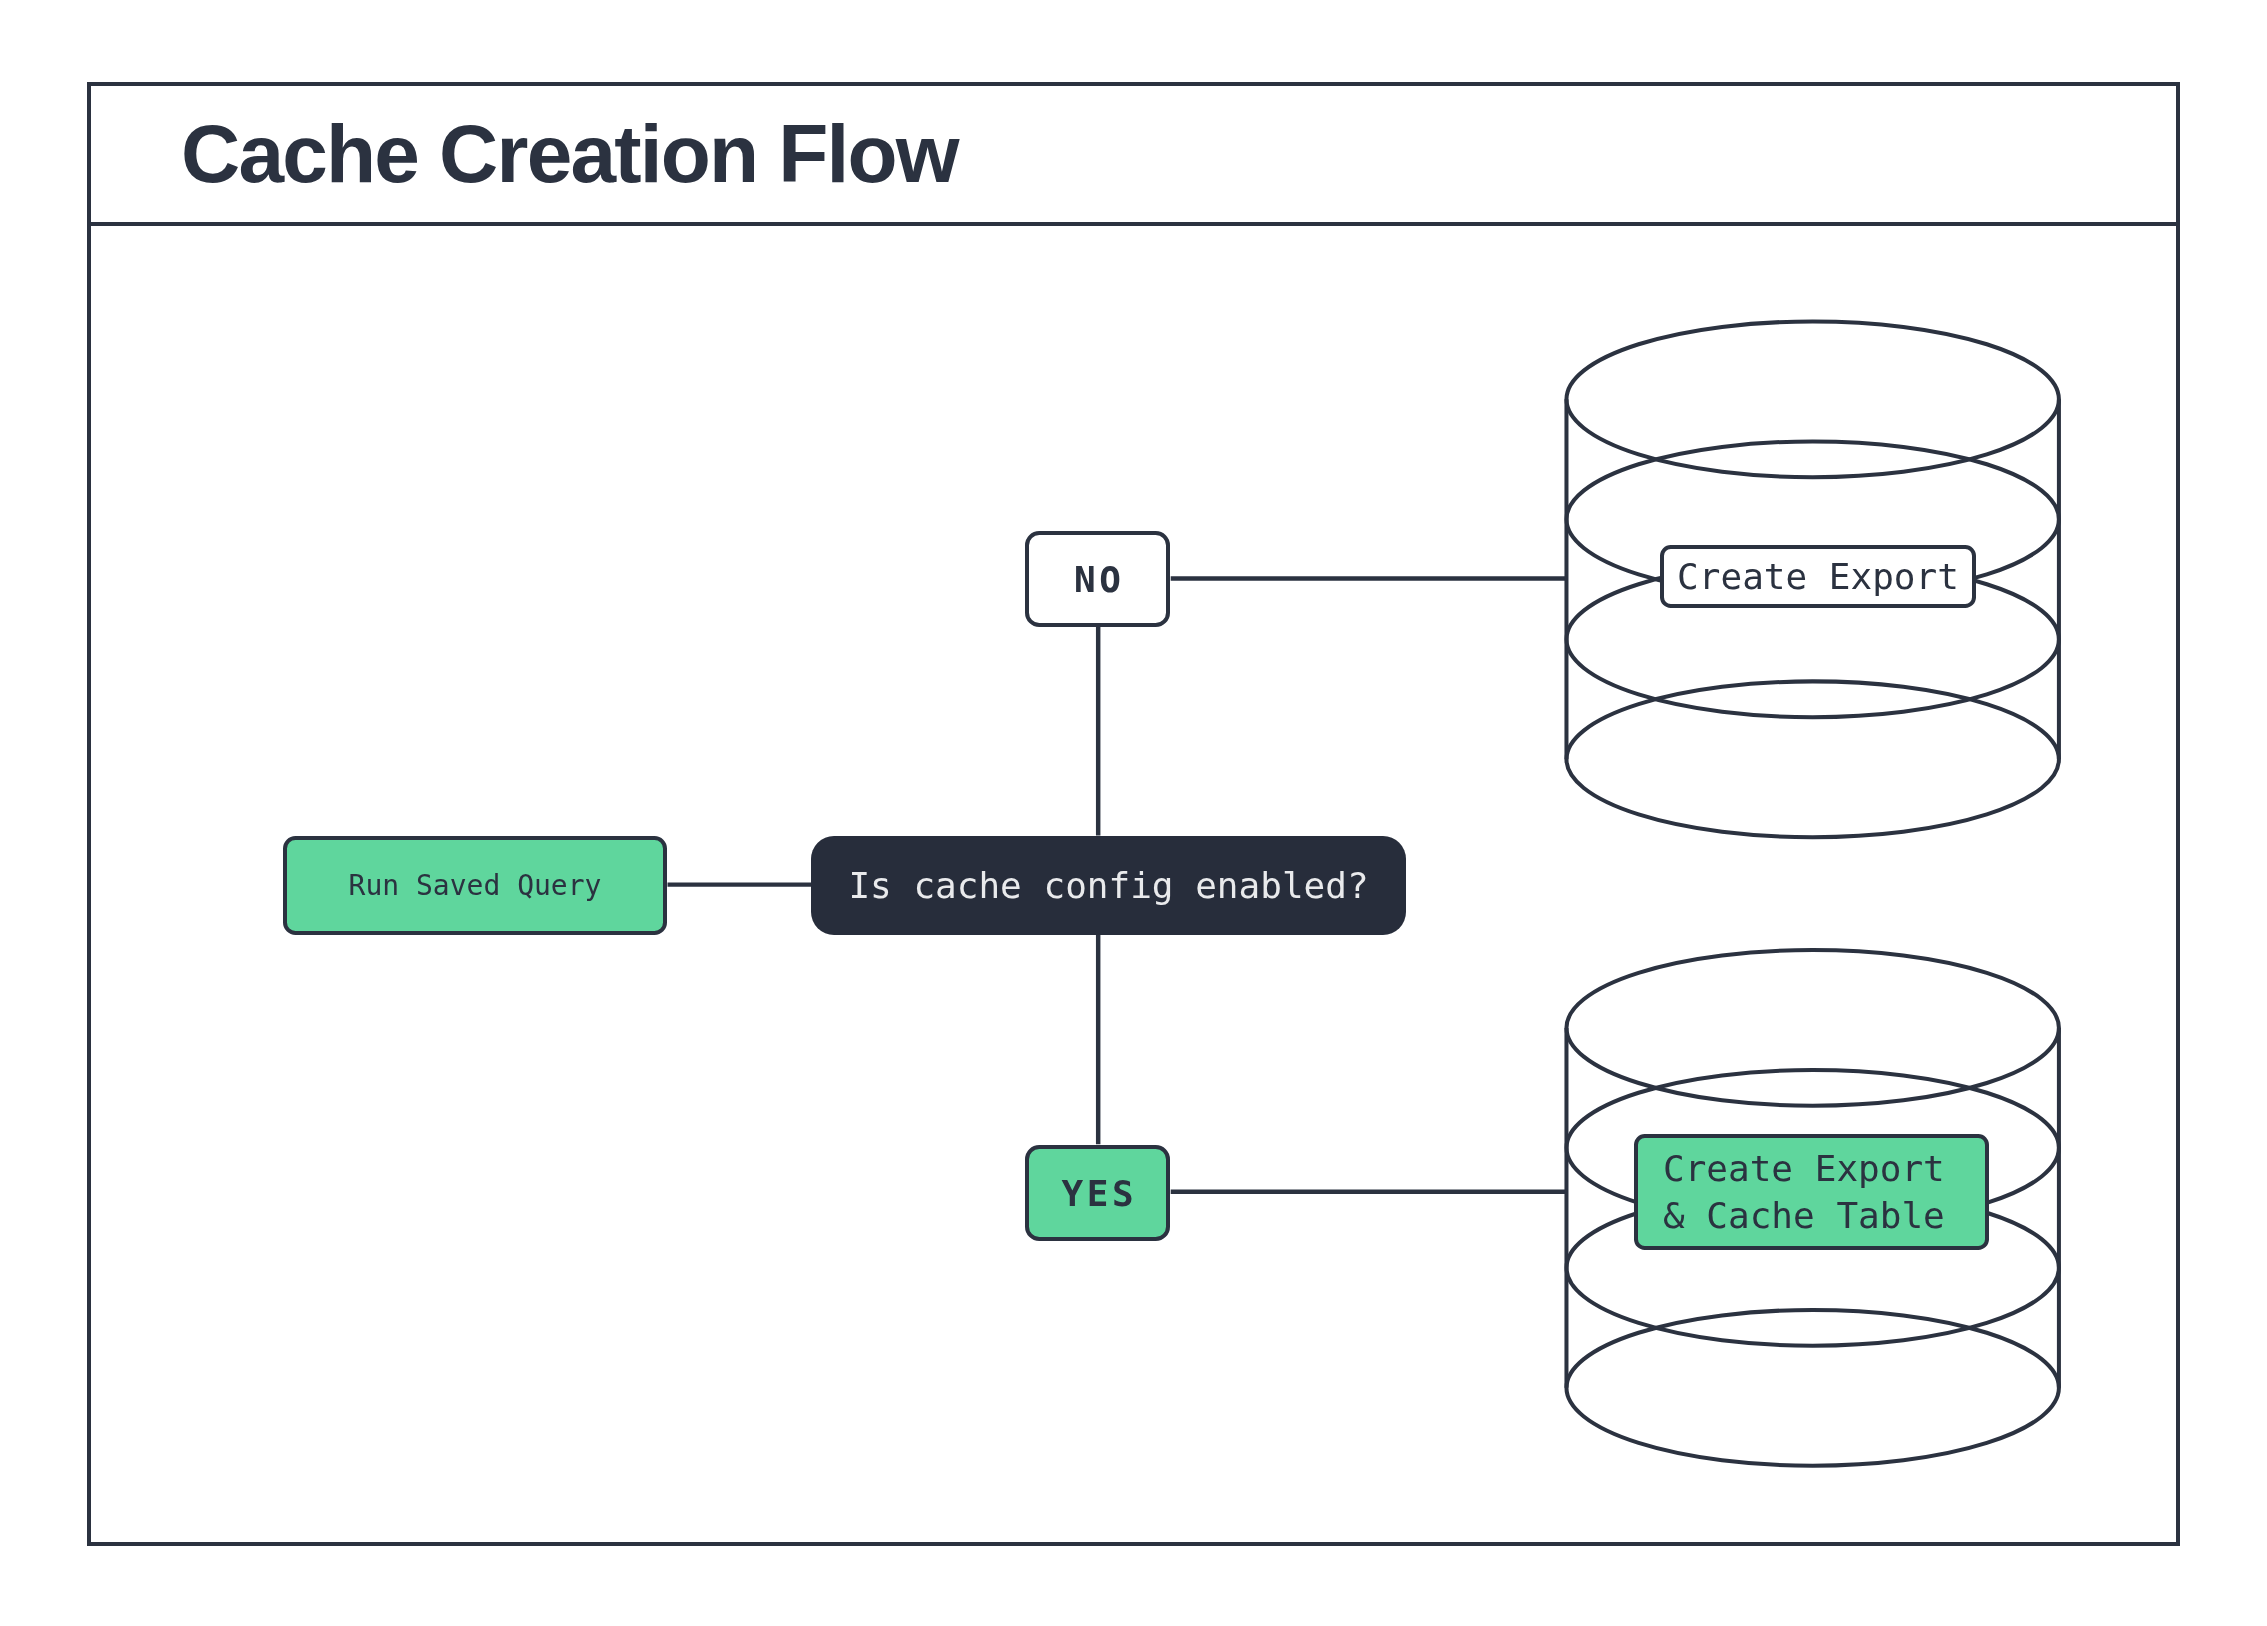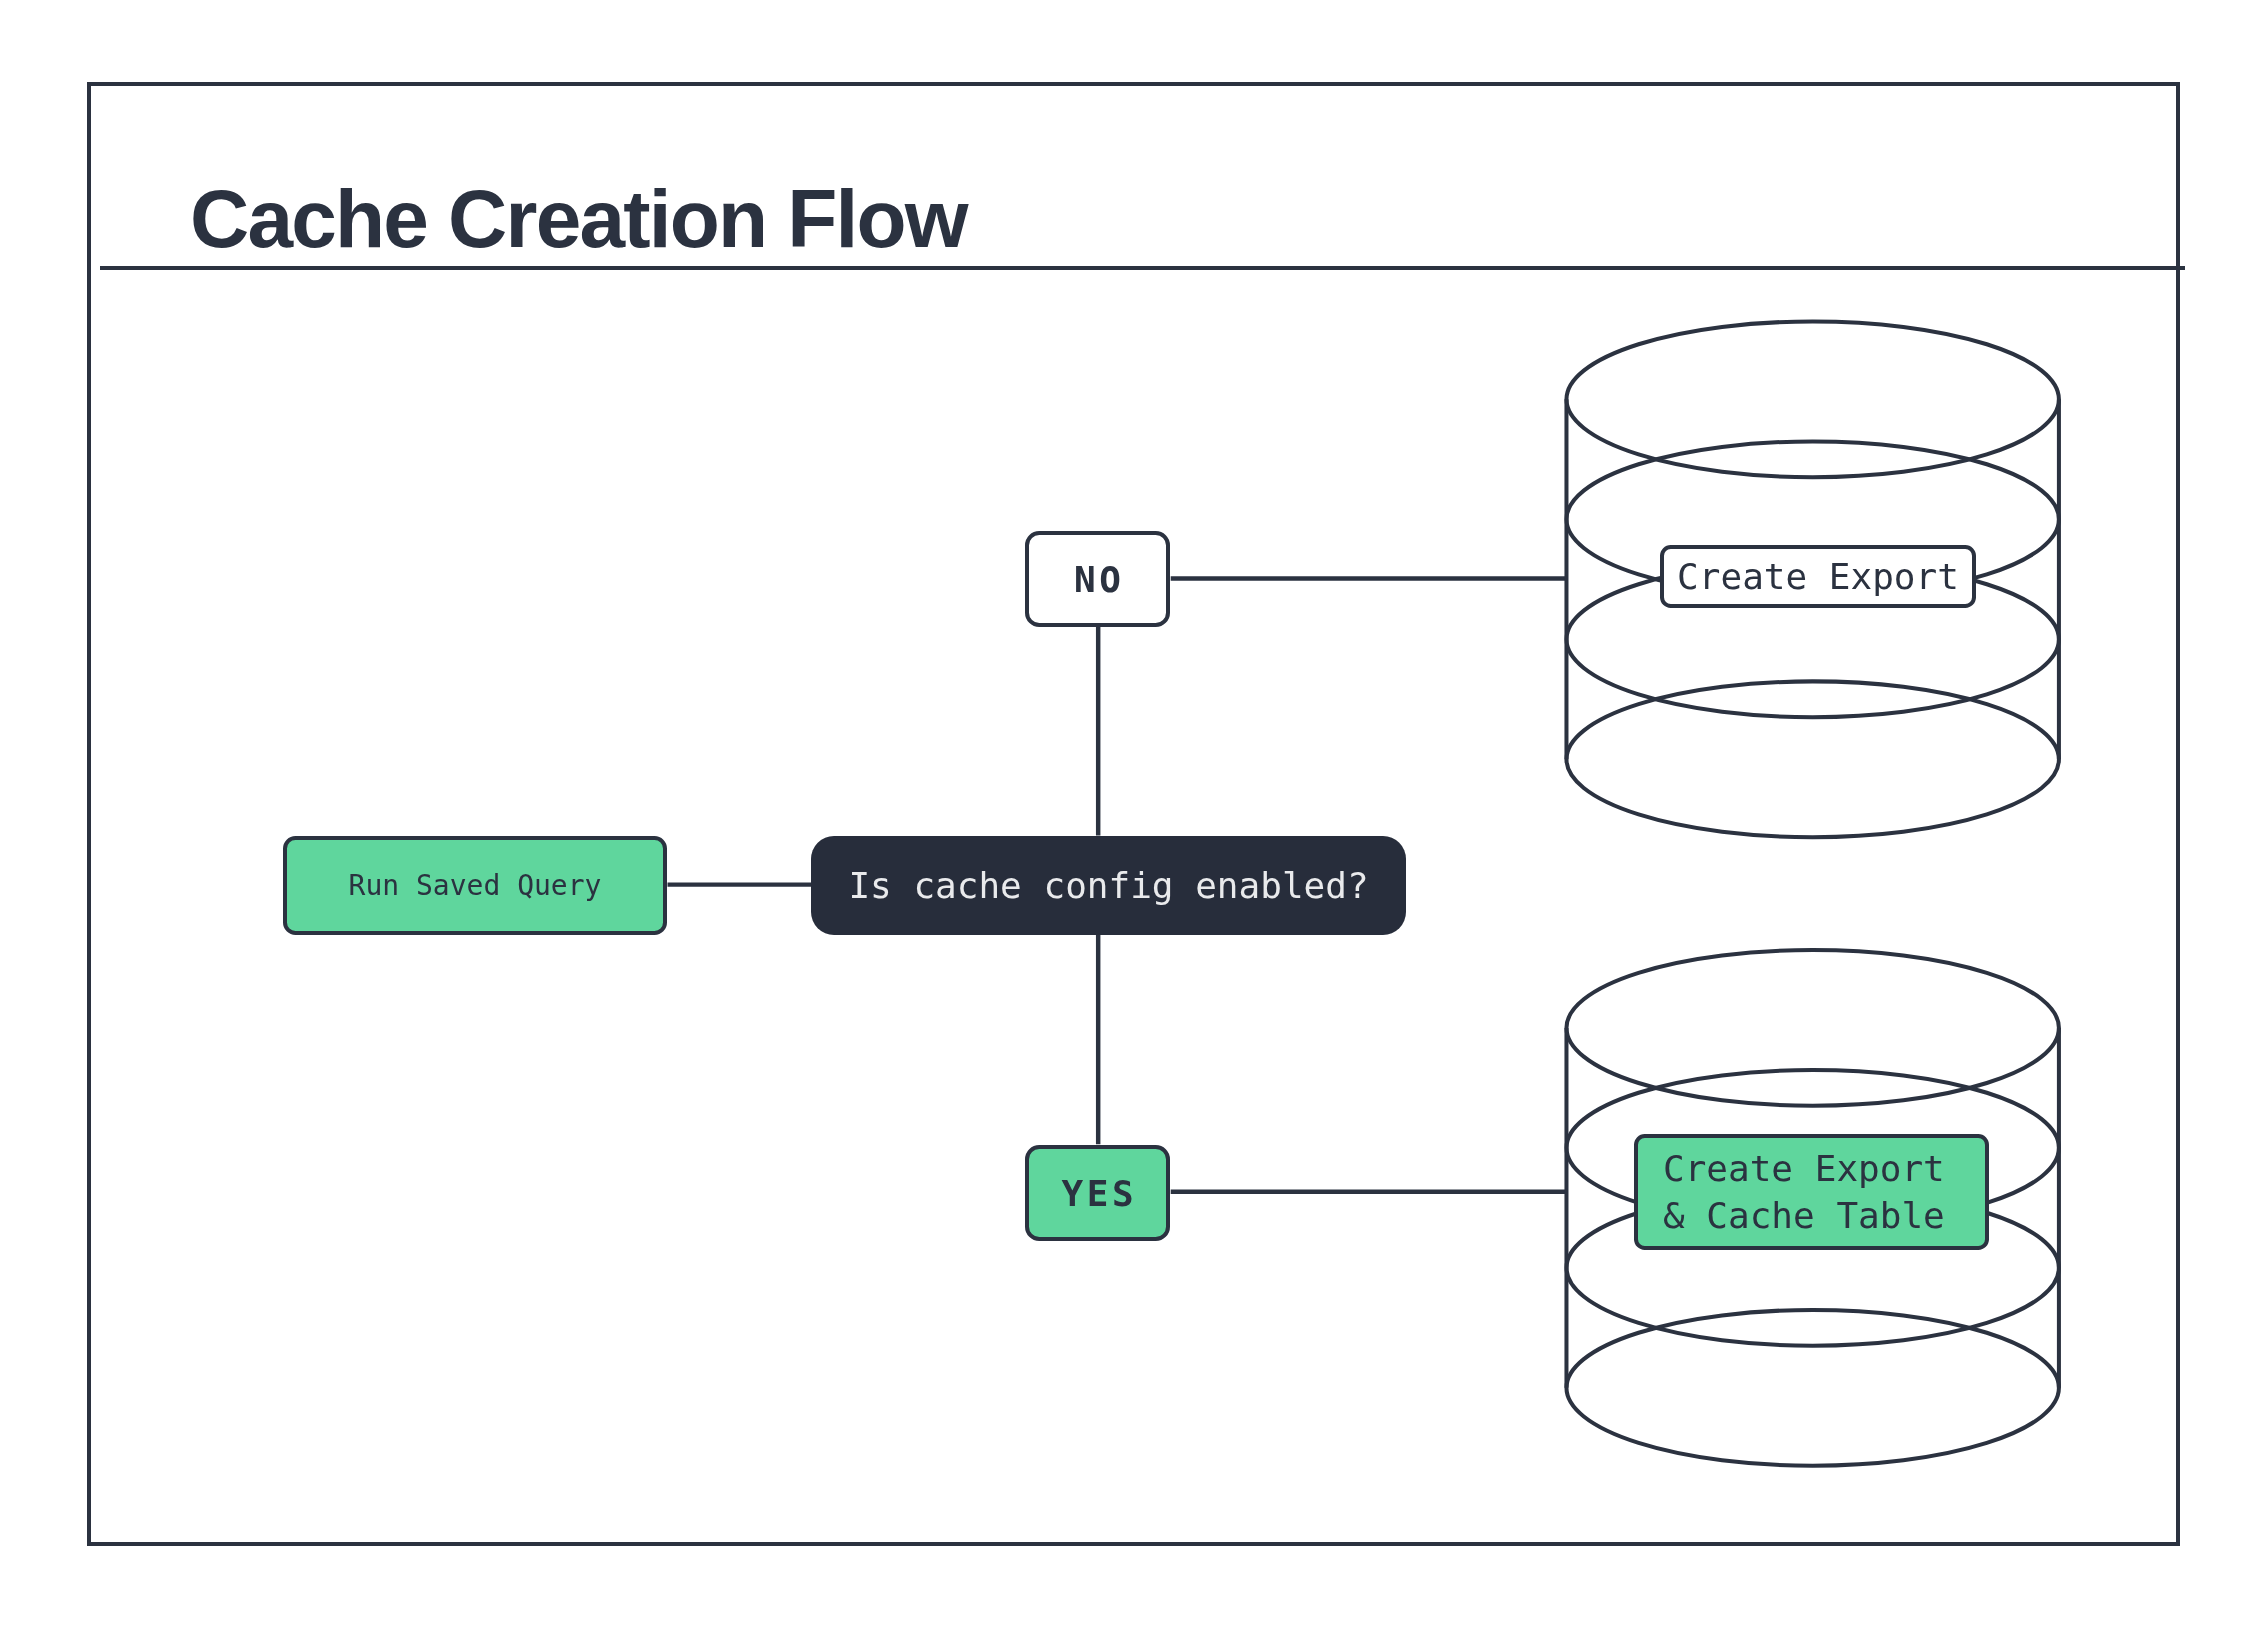--- a/index.html
+++ b/index.html
@@ -11,23 +11,23 @@
     color:#2b3240;
     overflow:hidden;
   }
   
   .frame{
     position:absolute;left:87px;top:82px;width:2093px;height:1464px;
     border:4.5px solid #2b3240;box-sizing:border-box;background:transparent;
     z-index:0;
   }
   .header{
-    position:absolute;left:0;top:0;width:100%;height:184px;
+    position:absolute;left:0;top:0;width:100%;height:140px;
     border-bottom:4.5px solid #2b3240;box-sizing:border-box;
-    display:flex;align-items:flex-end;margin-left:9px;
+    display:flex;align-items:center;
   }
   .title{
     font-family:"Liberation Sans","DejaVu Sans",sans-serif;
     font-weight:bold;font-size:82px;letter-spacing:-1.8px;
     color:#2b3240;padding-left:90px;white-space:nowrap;
   }
   
   svg.wires{position:absolute;left:0;top:0;z-index:1;}
   
   .node{

